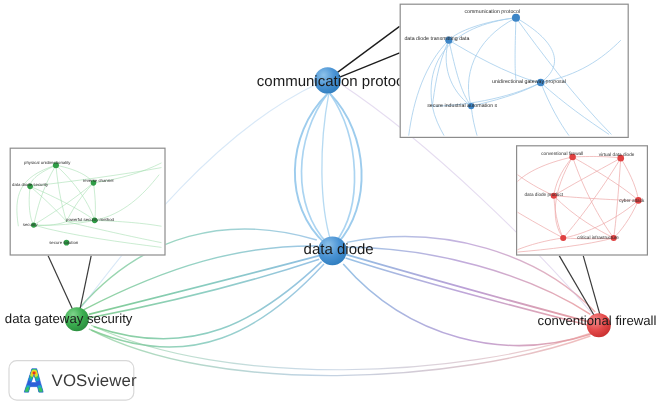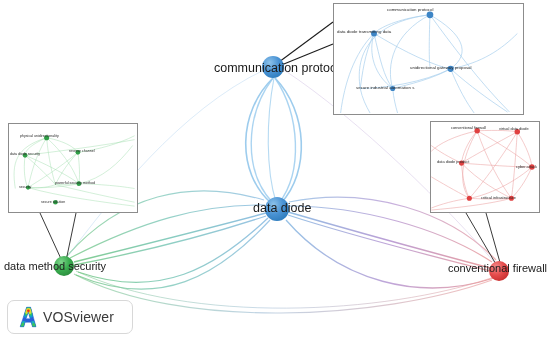--- a/index.html
+++ b/index.html
@@ -66,21 +66,21 @@
     user-select: none;
   }
   .inset-label.blue-lbl { font-size: 4.4px; }
   .inset-label.red-lbl  { font-size: 3.9px; }
 
   
   #vos-badge {
     position: absolute;
     left: 7px;
     bottom: 7px;
-    width: 126px;
+    width: 105px;
     height: 34px;
     background: #ffffff;
     border: 1px solid #d8d8d8;
     border-radius: 7px;
     display: flex;
     align-items: center;
     gap: 6px;
     padding: 0 9px;
     box-sizing: border-box;
   }
@@ -187,21 +187,21 @@
     <circle cx="273" cy="67" r="11" fill="url(#gBlue)"></circle>
     <circle cx="277" cy="209" r="12" fill="url(#gBlue)"></circle>
     <circle cx="64" cy="266" r="10" fill="url(#gGreen)"></circle>
     <circle cx="499" cy="271" r="10" fill="url(#gRed)"></circle>
   </svg>
 
   <div class="main-label lbl-big" style="left:214px; top:62px;">communication protocol</div>
 
   <div class="main-label lbl-big" style="left:253px; top:202px;">data diode</div>
 
-  <div class="main-label lbl-med" style="left:4px; top:261px;">data method security</div>
+  <div class="main-label lbl-med" style="left:4px; top:261px;">data gateway security</div>
 
   <div class="main-label lbl-med" style="left:448px; top:263px;">conventional firewall</div>
 
   <div class="panel" id="panel-green">
     <svg class="panel-svg" viewBox="0 0 130 90">
       <g stroke="#8ad69a" stroke-width="0.45" fill="none" opacity=".85">
         <path d="M38,14 C20,22 16,28 16,32"></path>
         <path d="M38,14 C58,18 66,24 70,29"></path>
         <path d="M38,14 C40,36 44,52 47,62"></path>
         <path d="M38,14 C26,34 22,52 19,65"></path>

